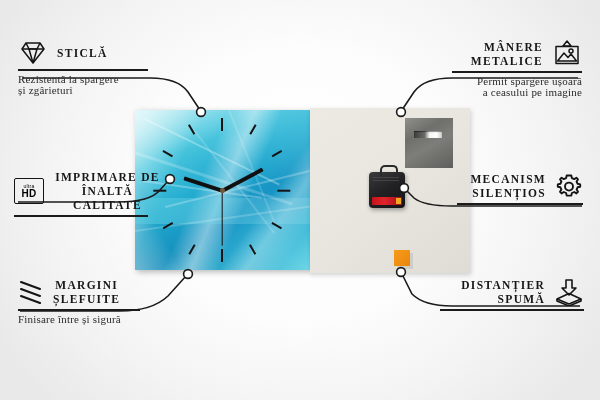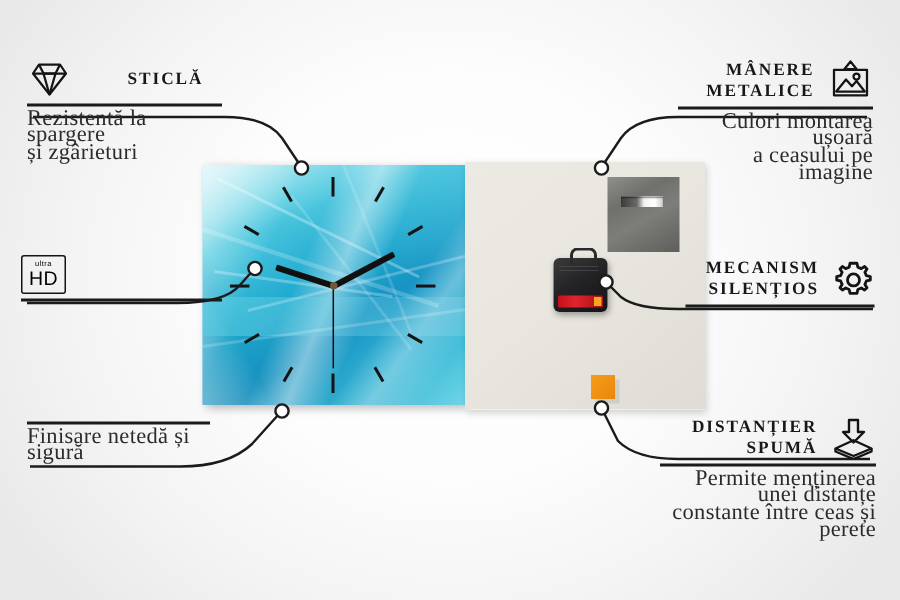--- a/index.html
+++ b/index.html
@@ -88,36 +88,36 @@
   }
   
   .callout{position:absolute;}
   .callout .head{display:flex;align-items:center;gap:9px;}
   .callout .title{
     font-weight:bold;letter-spacing:1.3px;font-size:11.5px;color:#171717;
     line-height:14px;text-transform:uppercase;
   }
   .callout .rule{height:1.6px;background:#1b1b1b;margin-top:3px;}
   .callout .sub{
-    font-size:15px;color:#2b2b2b;line-height:11.5px;margin-top:3px;letter-spacing:.2px;
+    font-size:11px;color:#2b2b2b;line-height:11.5px;margin-top:3px;letter-spacing:.2px;
   }
   .left .head{justify-content:flex-start;}
-  .left .title{text-align:center;margin-left:28px;}
+  .left .title{text-align:center;}
   .left .sub{text-align:left;}
   .right .head{justify-content:flex-end;}
   .right .title{text-align:right;}
   .right .sub{text-align:right;}
   .ico{flex:0 0 auto;display:block;}
   .hd-badge{
     border:1.6px solid #141414;border-radius:2px;width:28px;height:24px;
     display:flex;flex-direction:column;align-items:center;justify-content:center;
     font-family:"Liberation Sans",sans-serif;line-height:1;
   }
   .hd-badge .u{font-size:5px;letter-spacing:.3px;}
-  .hd-badge .h{font-size:13px;font-weight:normal;letter-spacing:.3px;}
+  .hd-badge .h{font-size:10px;font-weight:bold;letter-spacing:.3px;}
   svg{display:block;}
   .leaders{position:absolute;left:0;top:0;width:600px;height:400px;pointer-events:none;}
 </style>
 </head>
 <body>
 
 <div class="stage">
 
   <div class="clock-panel">
     <div class="sheen gl3"></div>
@@ -215,30 +215,46 @@
     </div>
   </div>
 
   <div class="callout left" style="left:14px;top:170px;width:148px;">
     <div class="head">
       <span class="ico hd-badge">
         <span class="u">ultra</span>
         <span class="h">HD</span>
       </span>
       <span class="title">
-        <br>
+        <span>IMPRIMARE DE</span><br>
+        <span>ÎNALTĂ CALITATE</span>
       </span>
     </div>
     <div class="rule" style="width:134px;"></div>
   </div>
 
   <div class="callout left" style="left:18px;top:278px;width:130px;">
+    <div class="head">
+      <span class="ico">
+        <svg width="26" height="24" viewBox="0 0 26 24">
+          <g stroke="#141414" stroke-width="2.1" stroke-linecap="round">
+            <line x1="3" y1="2" x2="22" y2="9"></line>
+            <line x1="3" y1="9" x2="22" y2="16"></line>
+            <line x1="3" y1="16" x2="22" y2="23"></line>
+          </g>
+        </svg>
+      </span>
+      <span class="title">
+        <span>MARGINI</span><br>
+        <span>ȘLEFUITE</span>
+      </span>
+    </div>
     <div class="rule" style="width:122px;"></div>
     <div class="sub">
-      <span>Finisare netedă și sigură</span>
+      <span>Finisare între și sigură</span>
     </div>
   </div>
 
   <div class="callout right" style="left:452px;top:40px;width:130px;">
     <div class="head">
       <span class="title">
         <span>MÂNERE</span><br>
         <span>METALICE</span>
       </span>
       <span class="ico">
@@ -247,21 +263,21 @@
             <path d="M15,1 L11,6 H19 Z"></path>
             <rect x="4" y="6.5" width="22" height="17"></rect>
             <path d="M5.5,21 L12,13 L16,17.5 L19,14 L24.5,21 Z"></path>
             <circle cx="19" cy="11" r="2"></circle>
           </g>
         </svg>
       </span>
     </div>
     <div class="rule" style="width:130px;margin-left:0;"></div>
     <div class="sub">
-      <span>Culori montarea ușoară</span><br>
+      <span>Permit spargere ușoară</span><br>
       <span>a ceasului pe imagine</span>
     </div>
   </div>
 
   <div class="callout right" style="left:457px;top:172px;width:126px;">
     <div class="head">
       <span class="title">
         <span>MECANISM</span><br>
         <span>SILENȚIOS</span>
       </span>
@@ -288,18 +304,17 @@
           <g fill="none" stroke="#141414" stroke-width="1.6" stroke-linejoin="round">
             <path d="M12,2 h6 v8 h4 l-7,7 -7,-7 h4 z"></path>
             <path d="M15,15.5 L27,21 L15,26 L3,21 Z"></path>
             <path d="M3,21 v2 l12,5 12,-5 v-2"></path>
           </g>
         </svg>
       </span>
     </div>
     <div class="rule" style="width:144px;"></div>
     <div class="sub">
-      <span>Permite menținerea unei distanțe</span><br>
-      <span>constante între ceas și perete</span>
+      <br>
     </div>
   </div>
 
 </div>
 
 </body></html>

